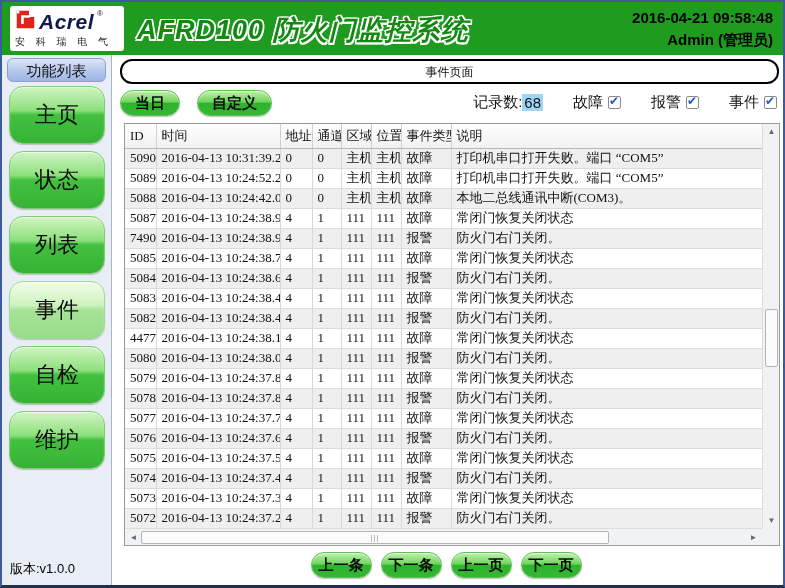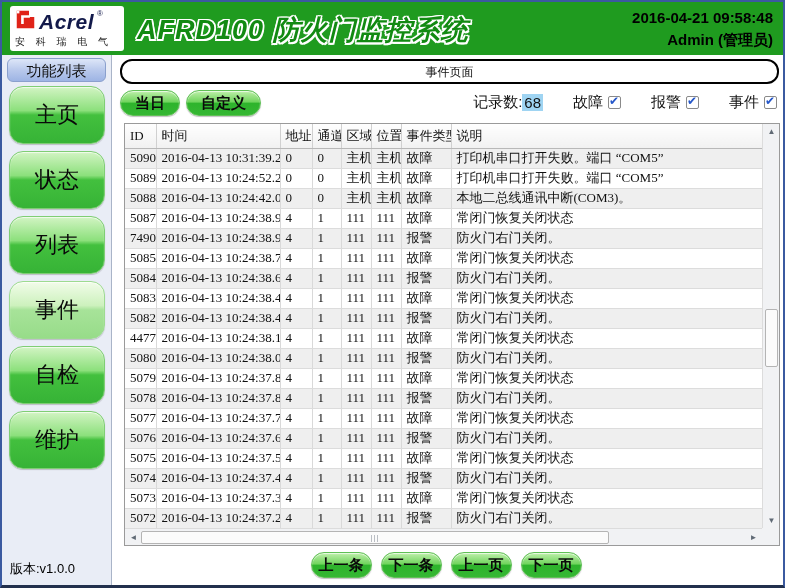--- a/index.html
+++ b/index.html
@@ -40,21 +40,21 @@
   .version { position:absolute; left:8px; top:505px; font-size:13px; color:#000; }
 
   
   .main { position:absolute; left:110px; top:53px; width:675px; height:532px; background:#fff; }
   .page-title { position:absolute; left:8px; top:4px; width:659px; height:25px; line-height:23px;
           text-align:center; font-size:12px; background:#fff; border:2px solid #000000; border-radius:12px; }
   .pill-btn { height:26px; padding:0 14px; border-radius:13px; cursor:pointer; font-size:15px;
           font-weight:bold; color:#0a0a0a; display:inline-flex; align-items:center; justify-content:center;
           background:linear-gradient(180deg,#bdefa9 0%,#72d55f 45%,#2eb42c 52%,#35b733 100%);
           border:1px solid #5fc055; box-shadow:inset 0 1px 1px rgba(255,255,255,.7),0 1px 1px rgba(0,0,0,.25); }
-  .filters { position:absolute; left:8px; top:35px; display:flex; gap:6px; }
+  .filters { position:absolute; left:8px; top:35px; display:flex; gap:17px; }
   .records { position:absolute; right:10px; top:38px; display:flex; align-items:center; font-size:15px; }
   .rec-val { background:#9fd4f2; padding:0 2px; font-size:15px; }
   .chk-group { display:inline-flex; align-items:center; margin-left:30px; }
   .chk-box { width:13px; height:13px; background:#fff; border:1px solid #8a8a8a; margin-left:5px;
           position:relative; border-radius:2px; }
   .chk-box .tick { position:absolute; left:0px; top:-3px; font-size:12px; color:#2456c9; }
 
   
   .table-wrap { position:absolute; left:12px; top:68px; width:656px; height:423px;
           border:1px solid #9a9a9a; background:#fff; }

